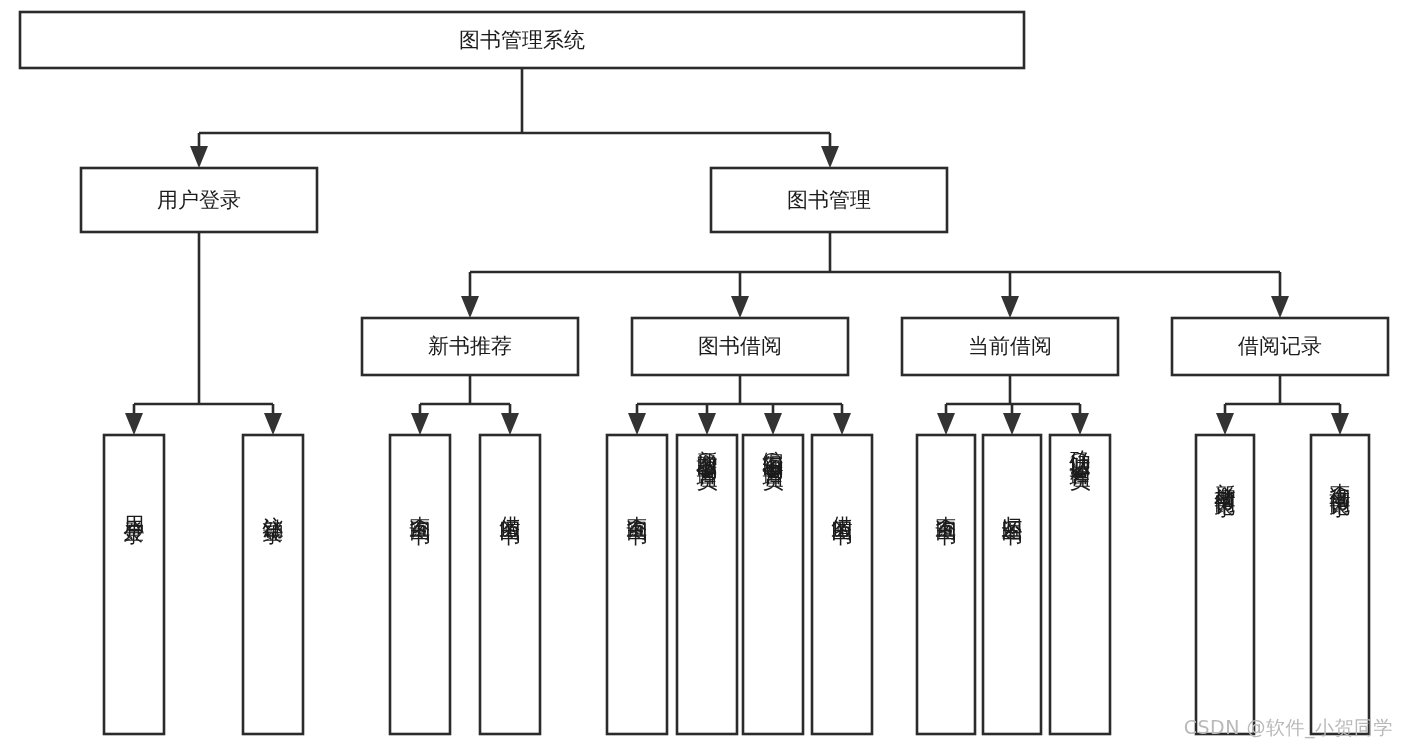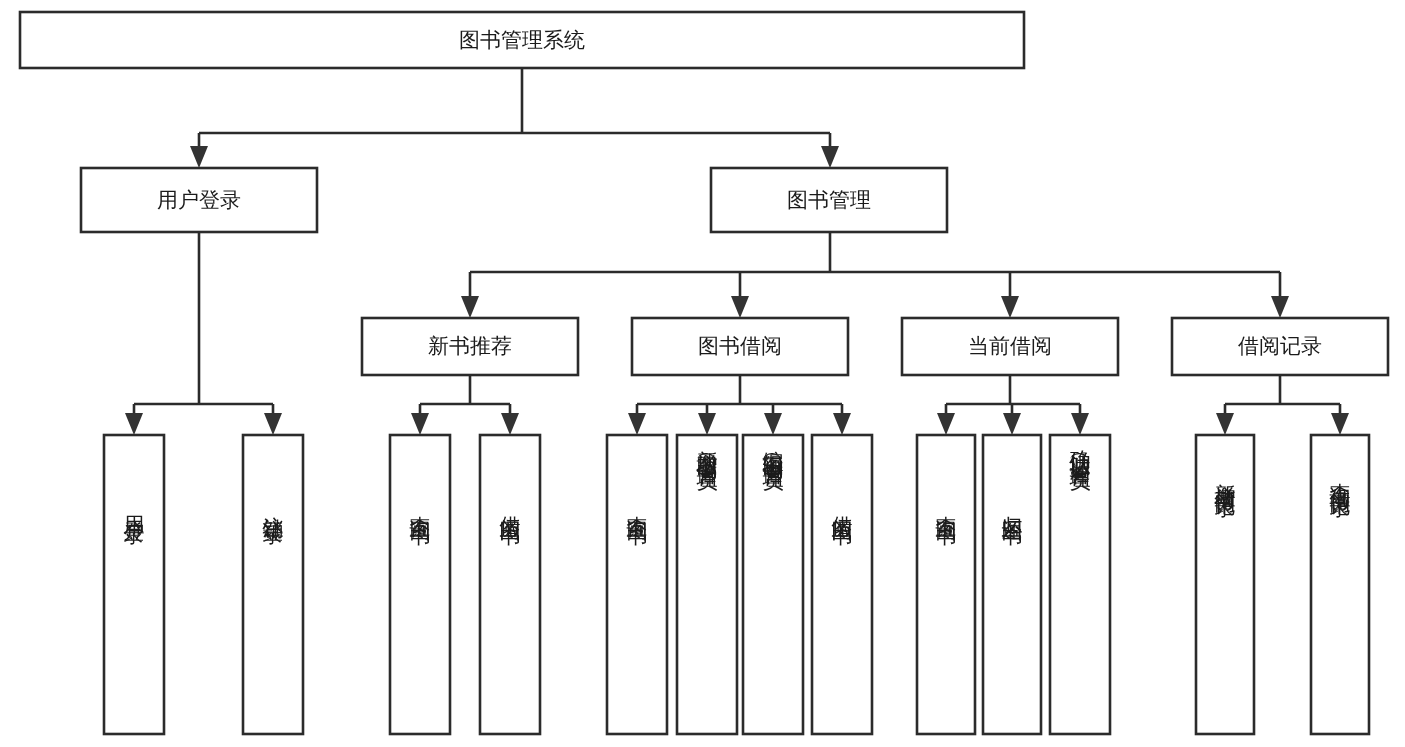--- a/index.html
+++ b/index.html
@@ -246,14 +246,15 @@
       <text class="node-label-vert" x="1225" y="475">新增借阅记录</text>
     </g>
 
     <g>
       <rect class="node-rect" x="1311" y="435" width="58" height="299"></rect>
       <text class="node-label-vert" x="1340" y="475">查询借阅记录</text>
     </g>
 
   </svg>
 
+  <div class="watermark">CSDN @软件_小贺同学</div>
 
 </div>
 
 </body></html>

